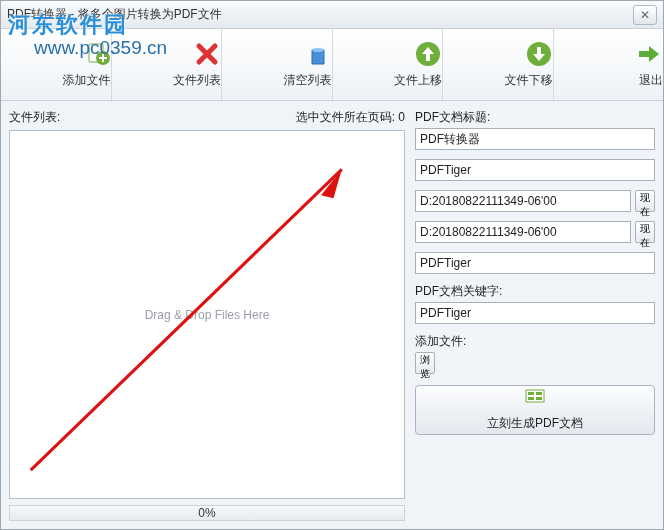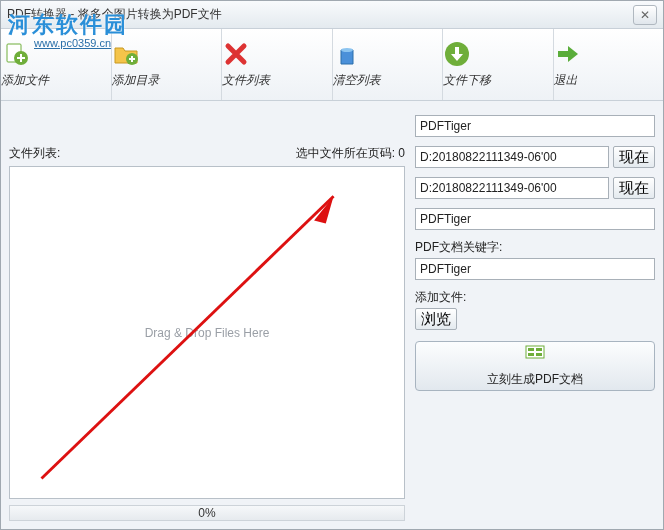--- a/index.html
+++ b/index.html
@@ -3,38 +3,38 @@
 <meta charset="utf-8">
 <style>
 * { box-sizing: border-box; margin: 0; padding: 0; font-family: "Microsoft YaHei", sans-serif; font-size: 12px; }
 body { background: #e8edf2; width: 664px; height: 530px; overflow: hidden; }
 .window { width: 664px; height: 530px; border: 1px solid #a0a8b0; background: #f0f3f7; display: flex; flex-direction: column; }
 .titlebar { height: 28px; background: linear-gradient(#f8fafc,#e4eaef); border-bottom: 1px solid #c8d0d8; display: flex; align-items: center; padding: 0 6px; color: #333; }
 .titlebar .title { flex: 1; }
 .titlebar .close { width: 24px; height: 20px; border: 1px solid #b0b8c0; background: linear-gradient(#fff,#e0e6ec); border-radius: 3px; text-align: center; line-height: 18px; color: #666; cursor: pointer; }
 .watermark { position: absolute; left: 8px; top: 10px; z-index: 50; pointer-events: none; }
 .watermark .wm1 { color: #2a8fd8; font-size: 22px; font-weight: bold; letter-spacing: 2px; text-shadow: 0 0 2px #fff; }
-.watermark .wm2 { color: #2a6fa8; font-size: 11px; margin-top: -3px; margin-left: 26px; text-decoration: underline; }
+.watermark .wm2 { color: #2a6fa8; font-size: 19px; margin-top: -3px; margin-left: 26px; }
 .toolbar { display: flex; background: linear-gradient(#fff,#eef2f6); border-bottom: 1px solid #c8d0d8; height: 72px; }
-.tbtn { flex: 1; border-right: 1px solid #d4dae0; display: flex; flex-direction: column; align-items: flex-start; justify-content: center; gap: 4px; cursor: pointer; font-style: italic; }
+.tbtn { flex: 1; border-right: 1px solid #d4dae0; display: flex; flex-direction: column; align-items: flex-end; justify-content: center; gap: 4px; cursor: pointer; }
 .tbtn:last-child { border-right: none; }
 .tbtn .ico { width: 28px; height: 28px; display: flex; align-items: center; justify-content: center; }
 .tbtn .lbl { color: #333; }
 .body { flex: 1; display: flex; padding: 8px; gap: 10px; position: relative; }
 .left { flex: 1; display: flex; flex-direction: column; }
-.row1 { display: flex; justify-content: space-between; color: #222; margin-bottom: 4px; margin-top: 36px; }
+.row1 { display: flex; justify-content: space-between; color: #222; margin-bottom: 4px; }
 .drop { flex: 1; background: #fff; border: 1px solid #b8c0c8; position: relative; display: flex; align-items: center; justify-content: center; color: #9a9fa6; font-size: 13px; overflow: hidden; }
 .arrow { position: absolute; left: 0; bottom: 0; width: 100%; height: 100%; pointer-events: none; }
 .progress { height: 16px; background: linear-gradient(#f6f8fa,#e6eaee); border: 1px solid #cdd3d9; margin-top: 6px; text-align: center; font-size: 11px; color: #333; line-height: 14px; }
 .right { width: 240px; display: flex; flex-direction: column; gap: 3px; padding-top: 0; }
 .fld { display: flex; flex-direction: column; gap: 2px; }
 .fld label { color: #222; }
 .fldrow { display: flex; gap: 4px; }
 .fld input { flex: 1; height: 22px; border: 1px solid #a8b0b8; padding: 0 4px; background: #fff; color: #222; }
-.btn-s { width: 42px; height: 22px; border: 1px solid #a8b0b8; background: linear-gradient(#fff,#e4eaef); border-radius: 2px; font-size: 15px; cursor: pointer; }
+.btn-s { width: 20px; height: 22px; border: 1px solid #a8b0b8; background: linear-gradient(#fff,#e4eaef); border-radius: 2px; font-size: 10px; cursor: pointer; }
 .sep { height: 3px; }
 .gen { margin-top: 8px; height: 50px; border: 1px solid #a8b4c0; background: linear-gradient(#fcfdfe,#e2e8ee); border-radius: 4px; display: flex; flex-direction: column; align-items: center; justify-content: center; gap: 12px; cursor: pointer; font-size: 13px; color: #222; }
 .gen .gico { width: 20px; height: 14px; }
 svg { display: block; }
 </style>
 </head>
 <body>
 
 <div class="window">
   <div class="titlebar">
@@ -54,43 +54,42 @@
             <rect x="6" y="4" width="14" height="18" rx="1" fill="#fff" stroke="#6fae3a" stroke-width="1"></rect>
             <circle cx="20" cy="18" r="7" fill="#6fae3a"></circle>
             <path d="M20 14v8M16 18h8" stroke="#fff" stroke-width="2"></path>
           </svg>
       </span>
       <span class="lbl">添加文件</span>
     </div>
     <div class="tbtn">
       <span class="ico">
         <svg width="28" height="28">
-            <path d="M3 8h8l2 3h12v12H3z" fill="#f4c44a" stroke="#c89820"></path>
-            <circle cx="20" cy="19" r="6" fill="#6fae3a"></circle>
-            <path d="M20 16v6M17 19h6" stroke="#fff" stroke-width="2"></path>
-          </svg>
-      </span>
-      <span class="lbl">添加目录</span>
-    </div>
-    <div class="tbtn">
-      <span class="ico">
-        <svg width="28" height="28">
             <path d="M6 6l16 16M22 6L6 22" stroke="#d33" stroke-width="5" stroke-linecap="round"></path>
           </svg>
       </span>
       <span class="lbl">文件列表</span>
     </div>
     <div class="tbtn">
       <span class="ico">
         <svg width="28" height="28">
             <path d="M8 10h12v14H8z" fill="#4a90d9" stroke="#2a6faa"></path>
             <ellipse cx="14" cy="10" rx="6" ry="2" fill="#8bc4f0"></ellipse>
           </svg>
       </span>
       <span class="lbl">清空列表</span>
+    </div>
+    <div class="tbtn">
+      <span class="ico">
+        <svg width="28" height="28">
+            <circle cx="14" cy="14" r="12" fill="#6fae3a"></circle>
+            <path d="M14 7l-6 7h4v7h4v-7h4z" fill="#fff"></path>
+          </svg>
+      </span>
+      <span class="lbl">文件上移</span>
     </div>
     <div class="tbtn">
       <span class="ico">
         <svg width="28" height="28">
             <circle cx="14" cy="14" r="12" fill="#6fae3a"></circle>
             <path d="M14 21l6-7h-4V7h-4v7H8z" fill="#fff"></path>
           </svg>
       </span>
       <span class="lbl">文件下移</span>
     </div>
@@ -116,20 +115,26 @@
           <polygon points="320,30 300,55 312,58" fill="#d11"></polygon>
         </svg>
         <span>Drag &amp; Drop Files Here</span>
       </div>
       <div class="progress">
         <span>0%</span>
       </div>
     </div>
 
     <div class="right">
+      <div class="fld">
+        <label>PDF文档标题:</label>
+        <div class="fldrow">
+            <input value="PDF转换器" style="">
+          </div>
+      </div>
       <div class="sep"></div>
       <div class="fld">
         <div class="fldrow">
             <input value="PDFTiger" style="">
           </div>
       </div>
       <div class="sep"></div>
       <div class="fld">
         <div class="fldrow">
           <input value="D:20180822111349-06'00" style="">

